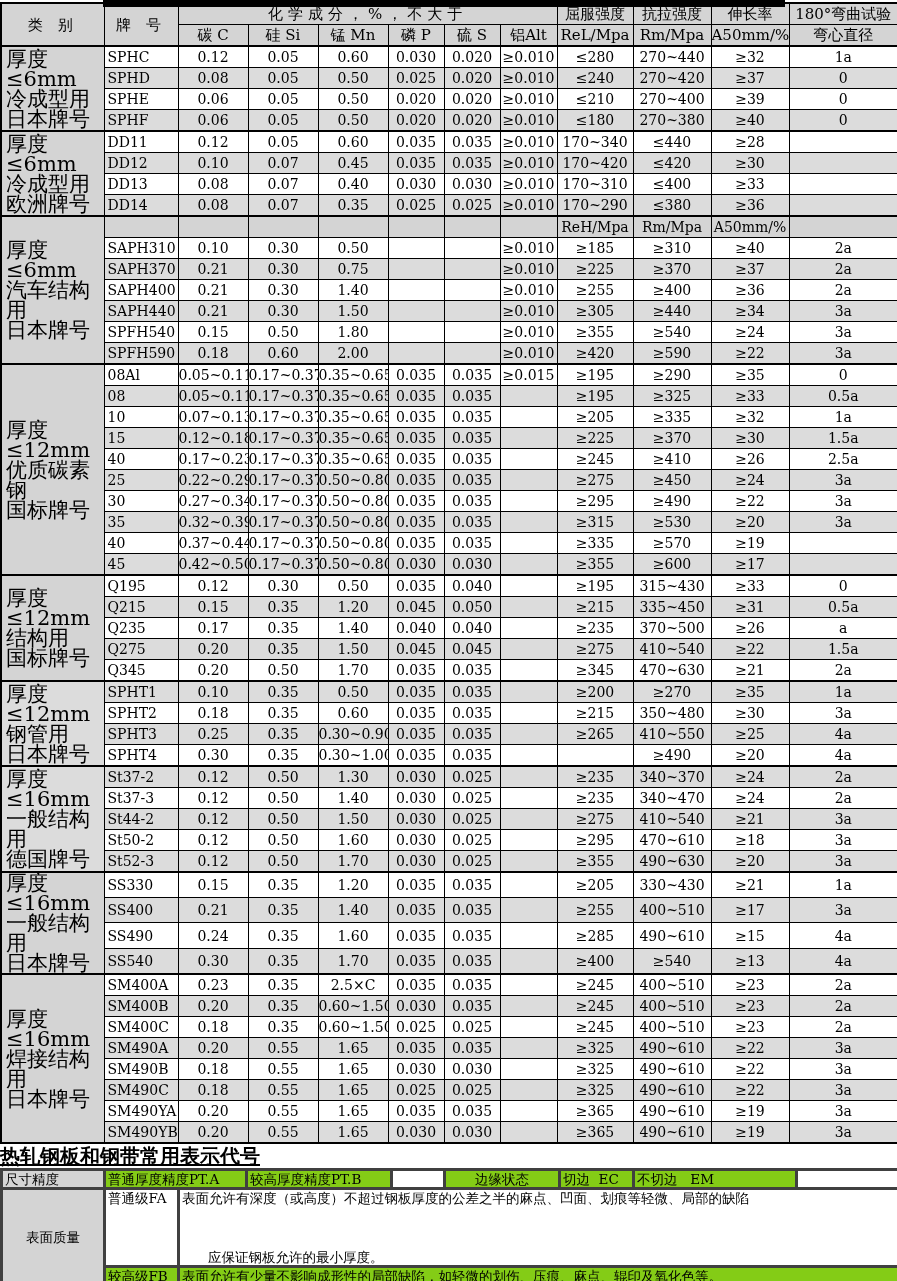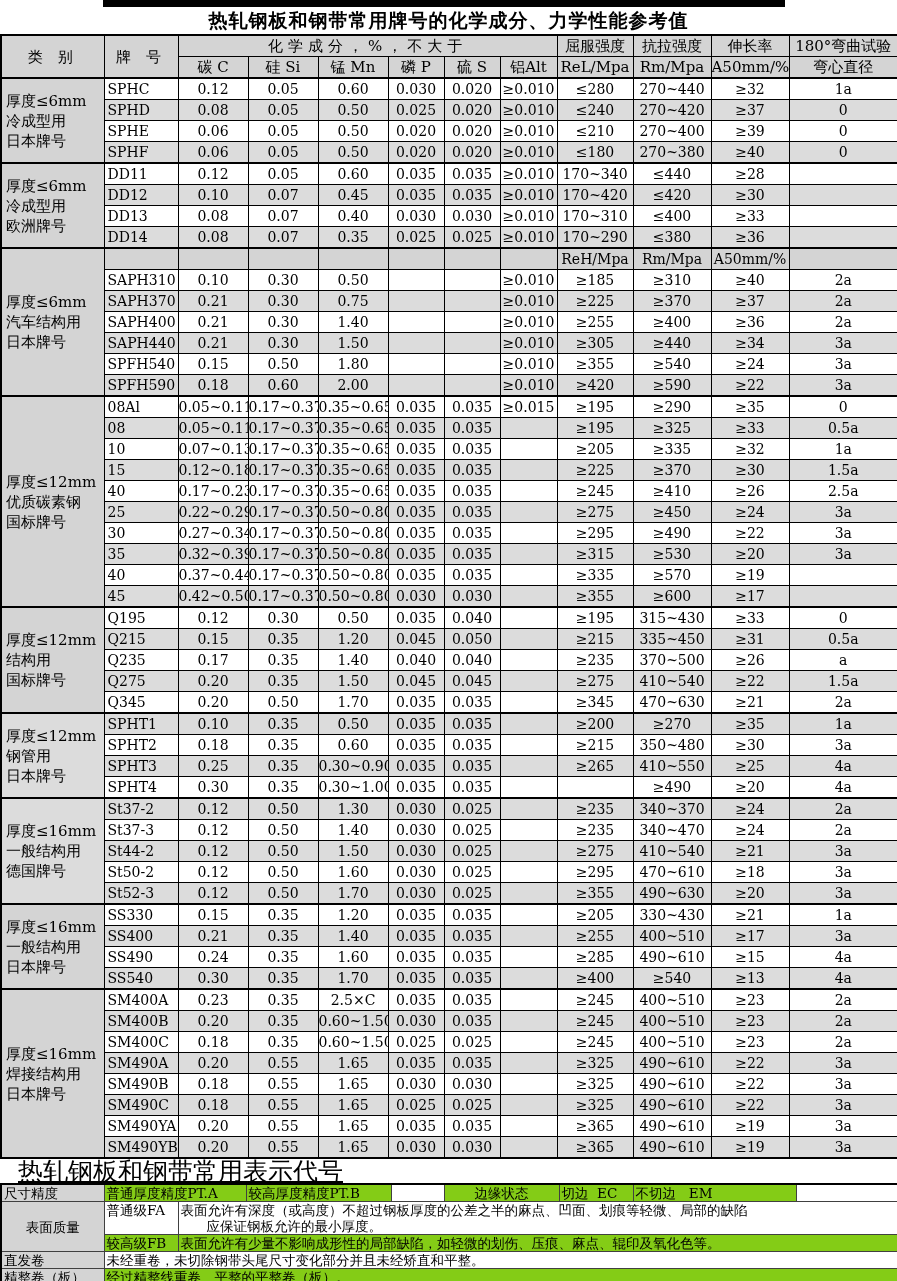--- a/index.html
+++ b/index.html
@@ -27,51 +27,50 @@
     background:#d4d4d4;font-weight:normal;
     font-size:15px;height:20px;line-height:20px;
   }
   .main th.spread{letter-spacing:5px;}
   .main td{font-size:14px;height:20px;line-height:20px;}
   .main tr.shaded td{background:#dcdcdc;}
   .main tr.subheader td{background:#d4d4d4;}
   .main td.grade{text-align:left;padding-left:3px;}
   .main td.cat{
     background:#d4d4d4;text-align:left;padding-left:4px;
-    font-size:15px;white-space:normal;
+    font-size:21px;white-space:normal;
   }
   .main td.cat div{line-height:20px;}
   .main tr.section-start td{border-top:2px solid #000;}
   .codes-heading{
-    margin:2px 0 1px 18px;
-    font-size:25px;font-weight:normal;line-height:21px;
+    margin:2px 0 1px 0;
+    font-size:20px;font-weight:bold;line-height:21px;
     text-decoration:underline;
     text-decoration-thickness:2px;
   }
   .codes{border:2px solid #000;}
   .codes td{
-    border:1px solid #404040;font-size:13.5px;
+    border:3px solid #404040;font-size:13.5px;
     height:16px;line-height:16px;padding:0 2px;
     text-align:left;overflow:hidden;white-space:nowrap;
   }
   .codes td.lbl{background:#d4d4d4;}
   .codes td.gray{background:#84cc16;}
   .codes td.center{text-align:center;}
   .codes td.pre{white-space:pre;}
   .codes td.twolines{white-space:normal;}
   .codes td.twolines div{line-height:16px;}
-  .codes td.twolines div.l2{padding-left:26px;}
+  .codes td.twolines div.l2{padding-left:26px;margin-top:43px;}
 </style>
 </head>
 <body>
 
 <div class="page">
   <div class="topbar"></div>
 
-  <div class="doc-title">热轧钢板和钢带常用牌号的化学成分、力学性能参考值</div>
 
   <table class="main">
     <colgroup>
       <col style="width:103px">
         <col style="width:74px">
       <col style="width:70px">
         <col style="width:70px">
         <col style="width:70px">
       <col style="width:56px">
         <col style="width:56px">

